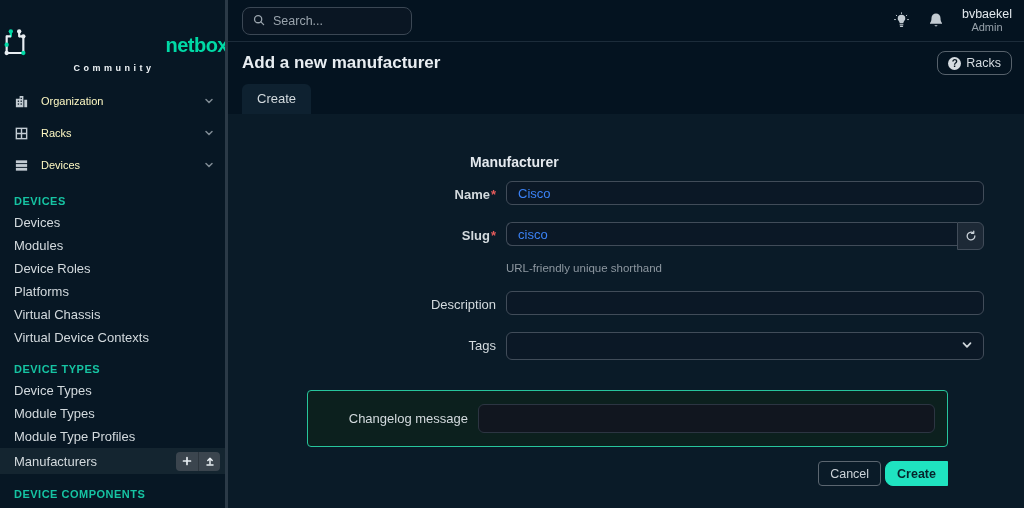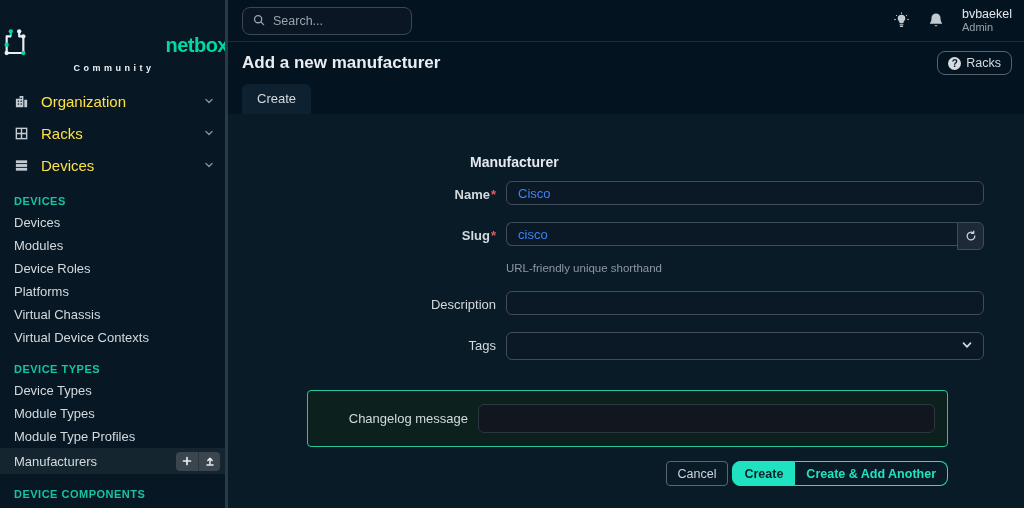--- a/index.html
+++ b/index.html
@@ -8,42 +8,42 @@
   .app { display:flex; width:1024px; height:508px; }
 
   
   .sidebar { width:228px; min-width:228px; height:508px; background:#071724; position:relative; overflow:hidden; }
   .sb-scroll { position:absolute; top:0; right:0; width:3px; height:508px; background:#2b3a47; }
   .brand { padding:8px 0 4px; text-align:center; }
   .brand-row { display:flex; align-items:center; justify-content:space-between; gap:7px;margin-top:20px; }
   .brand-word { font-size:20px; font-weight:bold; color:#00d9a6; letter-spacing:-0.5px; }
   .brand-sub { margin-top:1px; font-size:9px; font-weight:bold; letter-spacing:3.5px; color:#eef3f6; }
   .menu { padding-top:8px; }
-  .menu-item { height:32px; display:flex; align-items:center; padding:0 14px; gap:12px; color:#fde047; font-size:15px; cursor:pointer; }
+  .menu-item { height:32px; display:flex; align-items:center; padding:0 14px; gap:12px; color:#fef9c3; font-size:11px; cursor:pointer; }
   .menu-item .mi-icon { color:#c3ccd3; display:flex; }
   .menu-item .chev { margin-left:auto; color:#7f8b94; display:flex; }
   .section { margin-top:9px; }
   .sec-title { padding:5px 14px 4px; font-size:11px; font-weight:bold; letter-spacing:0.5px; color:#16c4a3; }
   .sec-item { height:23px; line-height:23px; padding:0 14px; font-size:13px; color:#d3dade; cursor:pointer; }
   .sec-item.active { height:26px; background:#142530; display:flex; align-items:center; padding-right:8px; }
   .row-actions { margin-left:auto; display:flex; border-radius:4px; overflow:hidden; }
   .row-actions .act { width:22px; height:19px; background:#3b454e; color:#e8eef2; display:flex; align-items:center; justify-content:center; cursor:pointer; }
   .row-actions .act + .act { border-left:1px solid #2c353d; }
 
   
   .main { flex:1; display:flex; flex-direction:column; }
   .topbar { height:42px; background:#041320; border-bottom:1px solid #1c2c3a; display:flex; align-items:center; padding:0 12px 0 14px; }
   .searchbox { width:170px; height:28px; background:#0a1623; border:1px solid #3b4754; border-radius:8px; display:flex; align-items:center; padding:0 10px; gap:8px; color:#9aa4ad; }
   .searchbox input { background:transparent; border:none; outline:none; color:#c9d1d8; font-size:12.5px; width:110px; font-family:inherit; }
   .searchbox input::placeholder { color:#9aa4ad; }
   .tb-right { margin-left:auto; display:flex; align-items:center; gap:18px; }
   .tb-icon { color:#c3cbd2; display:flex; cursor:pointer; }
   .userbox { text-align:left; line-height:1.15; cursor:pointer; }
   .user-name { font-size:12.5px; color:#e2e8ed; }
-  .user-role { font-size:11px; color:#97a1aa; }
+  .user-role { font-size:11px; color:#97a1aa;text-align:center; }
 
   .page-header { background:#041320; height:72px; position:relative; }
   .ph-top { display:flex; align-items:center; padding:9px 12px 0 14px; }
   .page-title { font-size:17px; font-weight:bold; color:#e8edf1; }
   .help-btn { margin-left:auto; display:inline-flex; align-items:center; gap:5px; padding:4px 10px; border:1px solid #57626c; border-radius:8px; color:#d6dce1; font-size:12.5px; cursor:pointer; background:transparent; }
   .qmark { width:13px; height:13px; border-radius:50%; background:#d6dce1; color:#04131e; font-size:10px; font-weight:bold; display:flex; align-items:center; justify-content:center; }
   .tabs { position:absolute; left:14px; bottom:0; display:flex; }
   .tab { padding:7px 15px 8px; background:#0e2130; border-radius:6px 6px 0 0; font-size:13px; color:#d3dade; cursor:pointer; }
 
   .content { flex:1; background:#0a1b28; padding-top:40px; }
@@ -284,19 +284,18 @@
         </div>
 
         <div class="changelog-panel">
           <div class="flabel">Changelog message</div>
           <input class="cl-input" type="text" value="" style="">
         </div>
 
         <div class="btn-row">
           <button class="btn btn-cancel">Cancel</button>
           <button class="btn btn-create">Create</button>
-          <button class="btn btn-create-add">Create &amp; Add Another</button>
         </div>
       </div>
     </div>
 
   </div>
 </div>
 
 </body></html>

